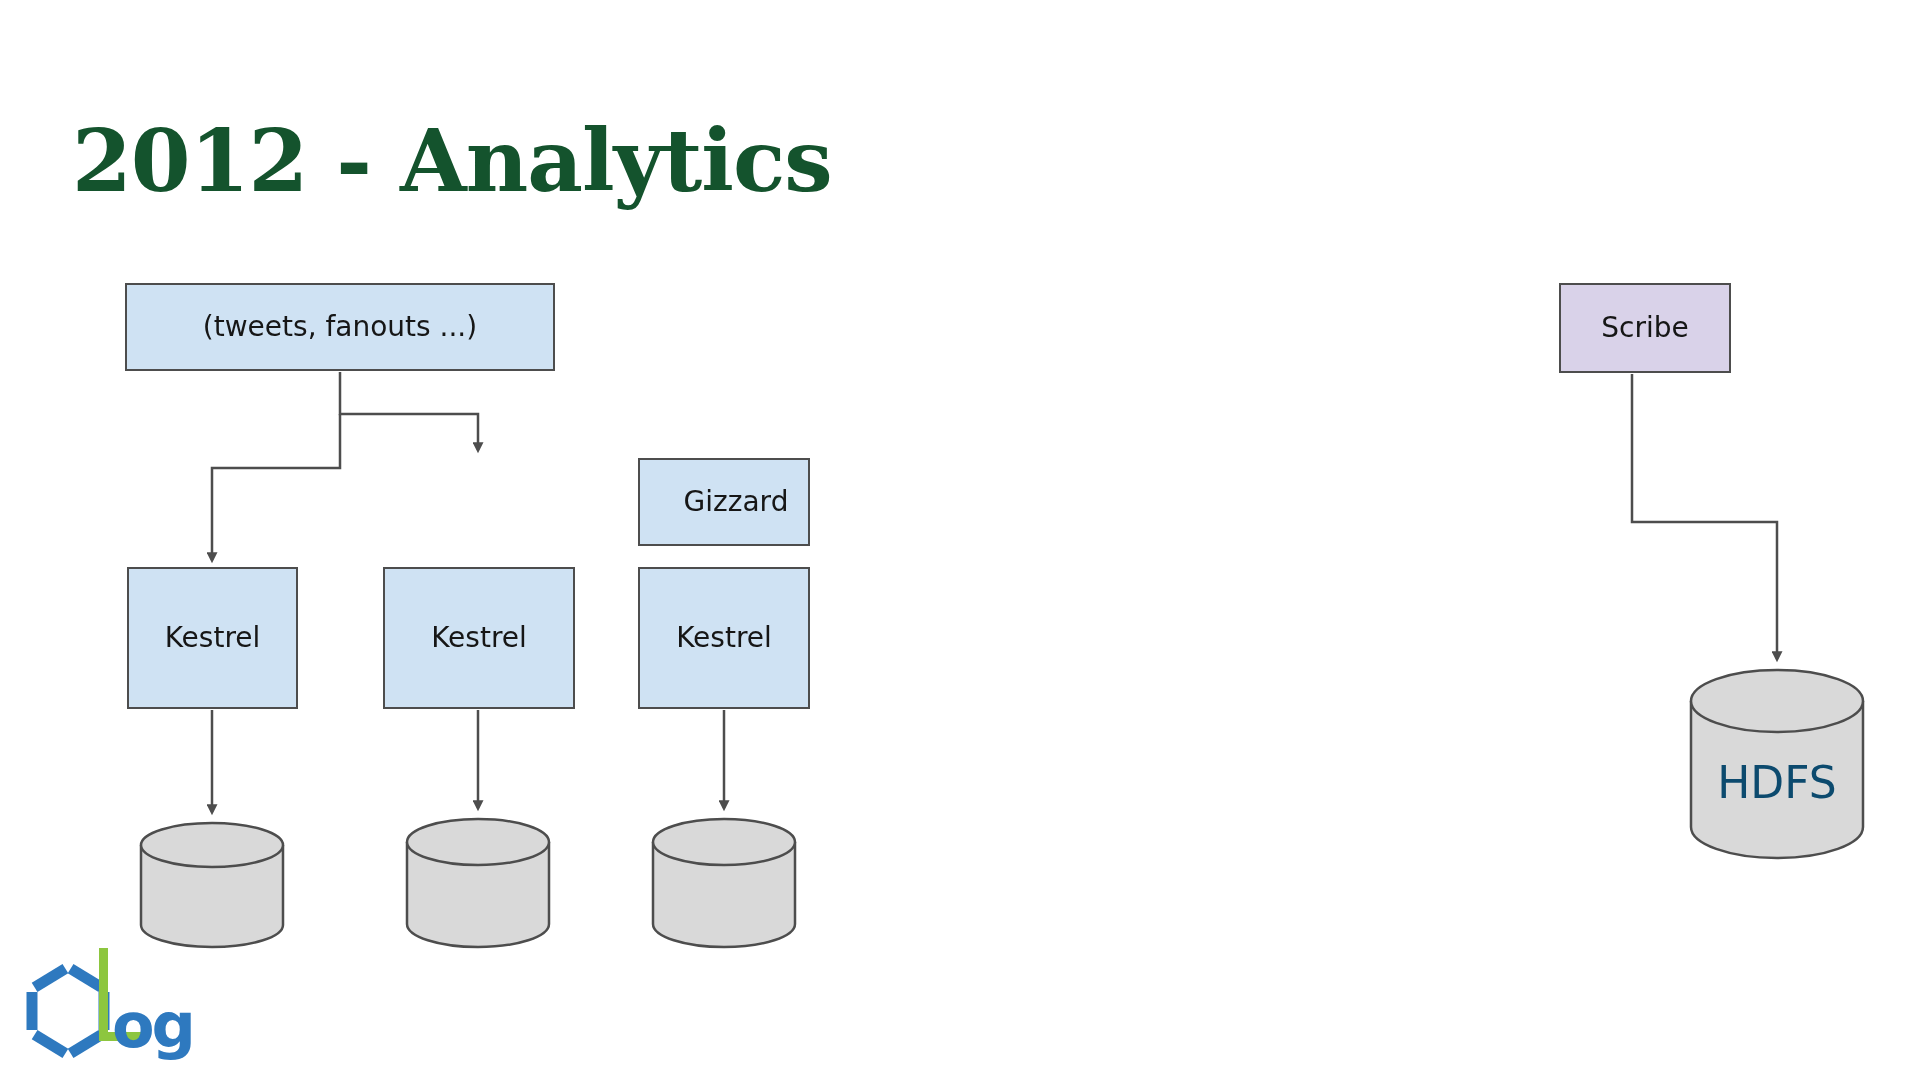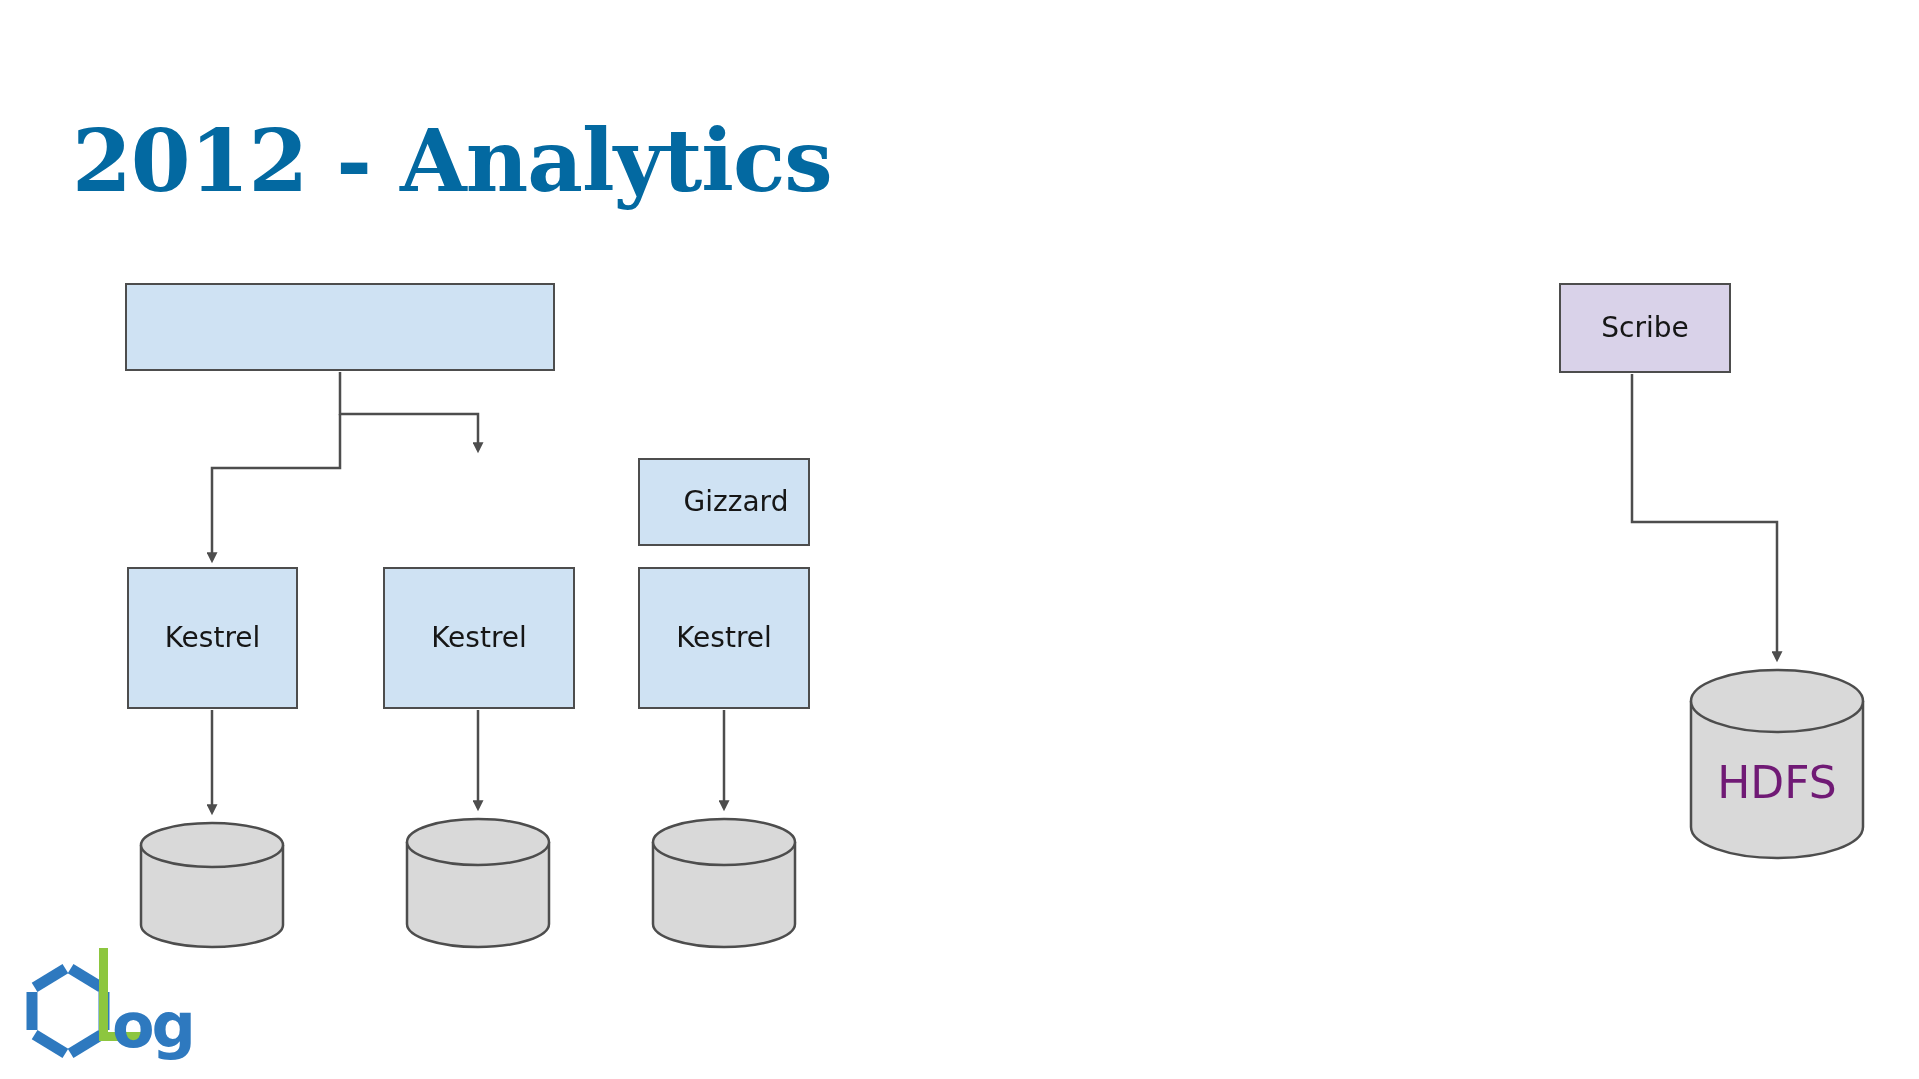--- a/index.html
+++ b/index.html
@@ -13,21 +13,21 @@
   }
   .title {
     position: absolute;
     left: 72px;
     top: 118px;
     font-family: "DejaVu Serif", serif;
     font-weight: bold;
     font-size: 86px;
     line-height: 1;
     letter-spacing: -1px;
-    color: #0369a1;
+    color: #14532d;
     white-space: nowrap;
   }
   .layer {
     position: absolute;
     left: 0; top: 0;
     width: 1919px; height: 1079px;
   }
   .node {
     position: absolute;
     box-sizing: border-box;
@@ -50,21 +50,21 @@
   .n-k2       { left: 383px;  top: 567px; width: 192px; height: 142px; }
   .n-k3       { left: 638px;  top: 567px; width: 172px; height: 142px; }
   .n-scribe   { left: 1546px; top: 283px; width: 172px; height: 90px;  }
   .hdfs-label {
     position: absolute;
     left: 1691px;
     top: 757px;
     width: 172px;
     text-align: center;
     font-size: 44px;
-    color: #701a75;
+    color: #0c4a6e;
   }
   .logo-svg {
     position: absolute;
     left: 24px;
     top: 940px;
     width: 175px;
     height: 130px;
   }
   .logo-og {
     font-family: "DejaVu Sans", sans-serif;
@@ -108,20 +108,21 @@
       <ellipse cx="724" cy="842" rx="71" ry="23" fill="#d9d9d9" stroke="#4d4d4d" stroke-width="2.5"></ellipse>
     </g>
 
     <g>
       <path d="M1691 701 L1691 827 A86 31 0 0 0 1863 827 L1863 701" fill="#d9d9d9" stroke="#4d4d4d" stroke-width="2.5"></path>
       <ellipse cx="1777" cy="701" rx="86" ry="31" fill="#d9d9d9" stroke="#4d4d4d" stroke-width="2.5"></ellipse>
     </g>
   </svg>
 
   <div class="node n-core">
+    <div>(tweets, fanouts ...)</div>
   </div>
 
 
   <div class="node n-gizzard">
     <span>Gizzard</span>
   </div>
 
   <div class="node n-k1">
     <span>Kestrel</span>
   </div>

